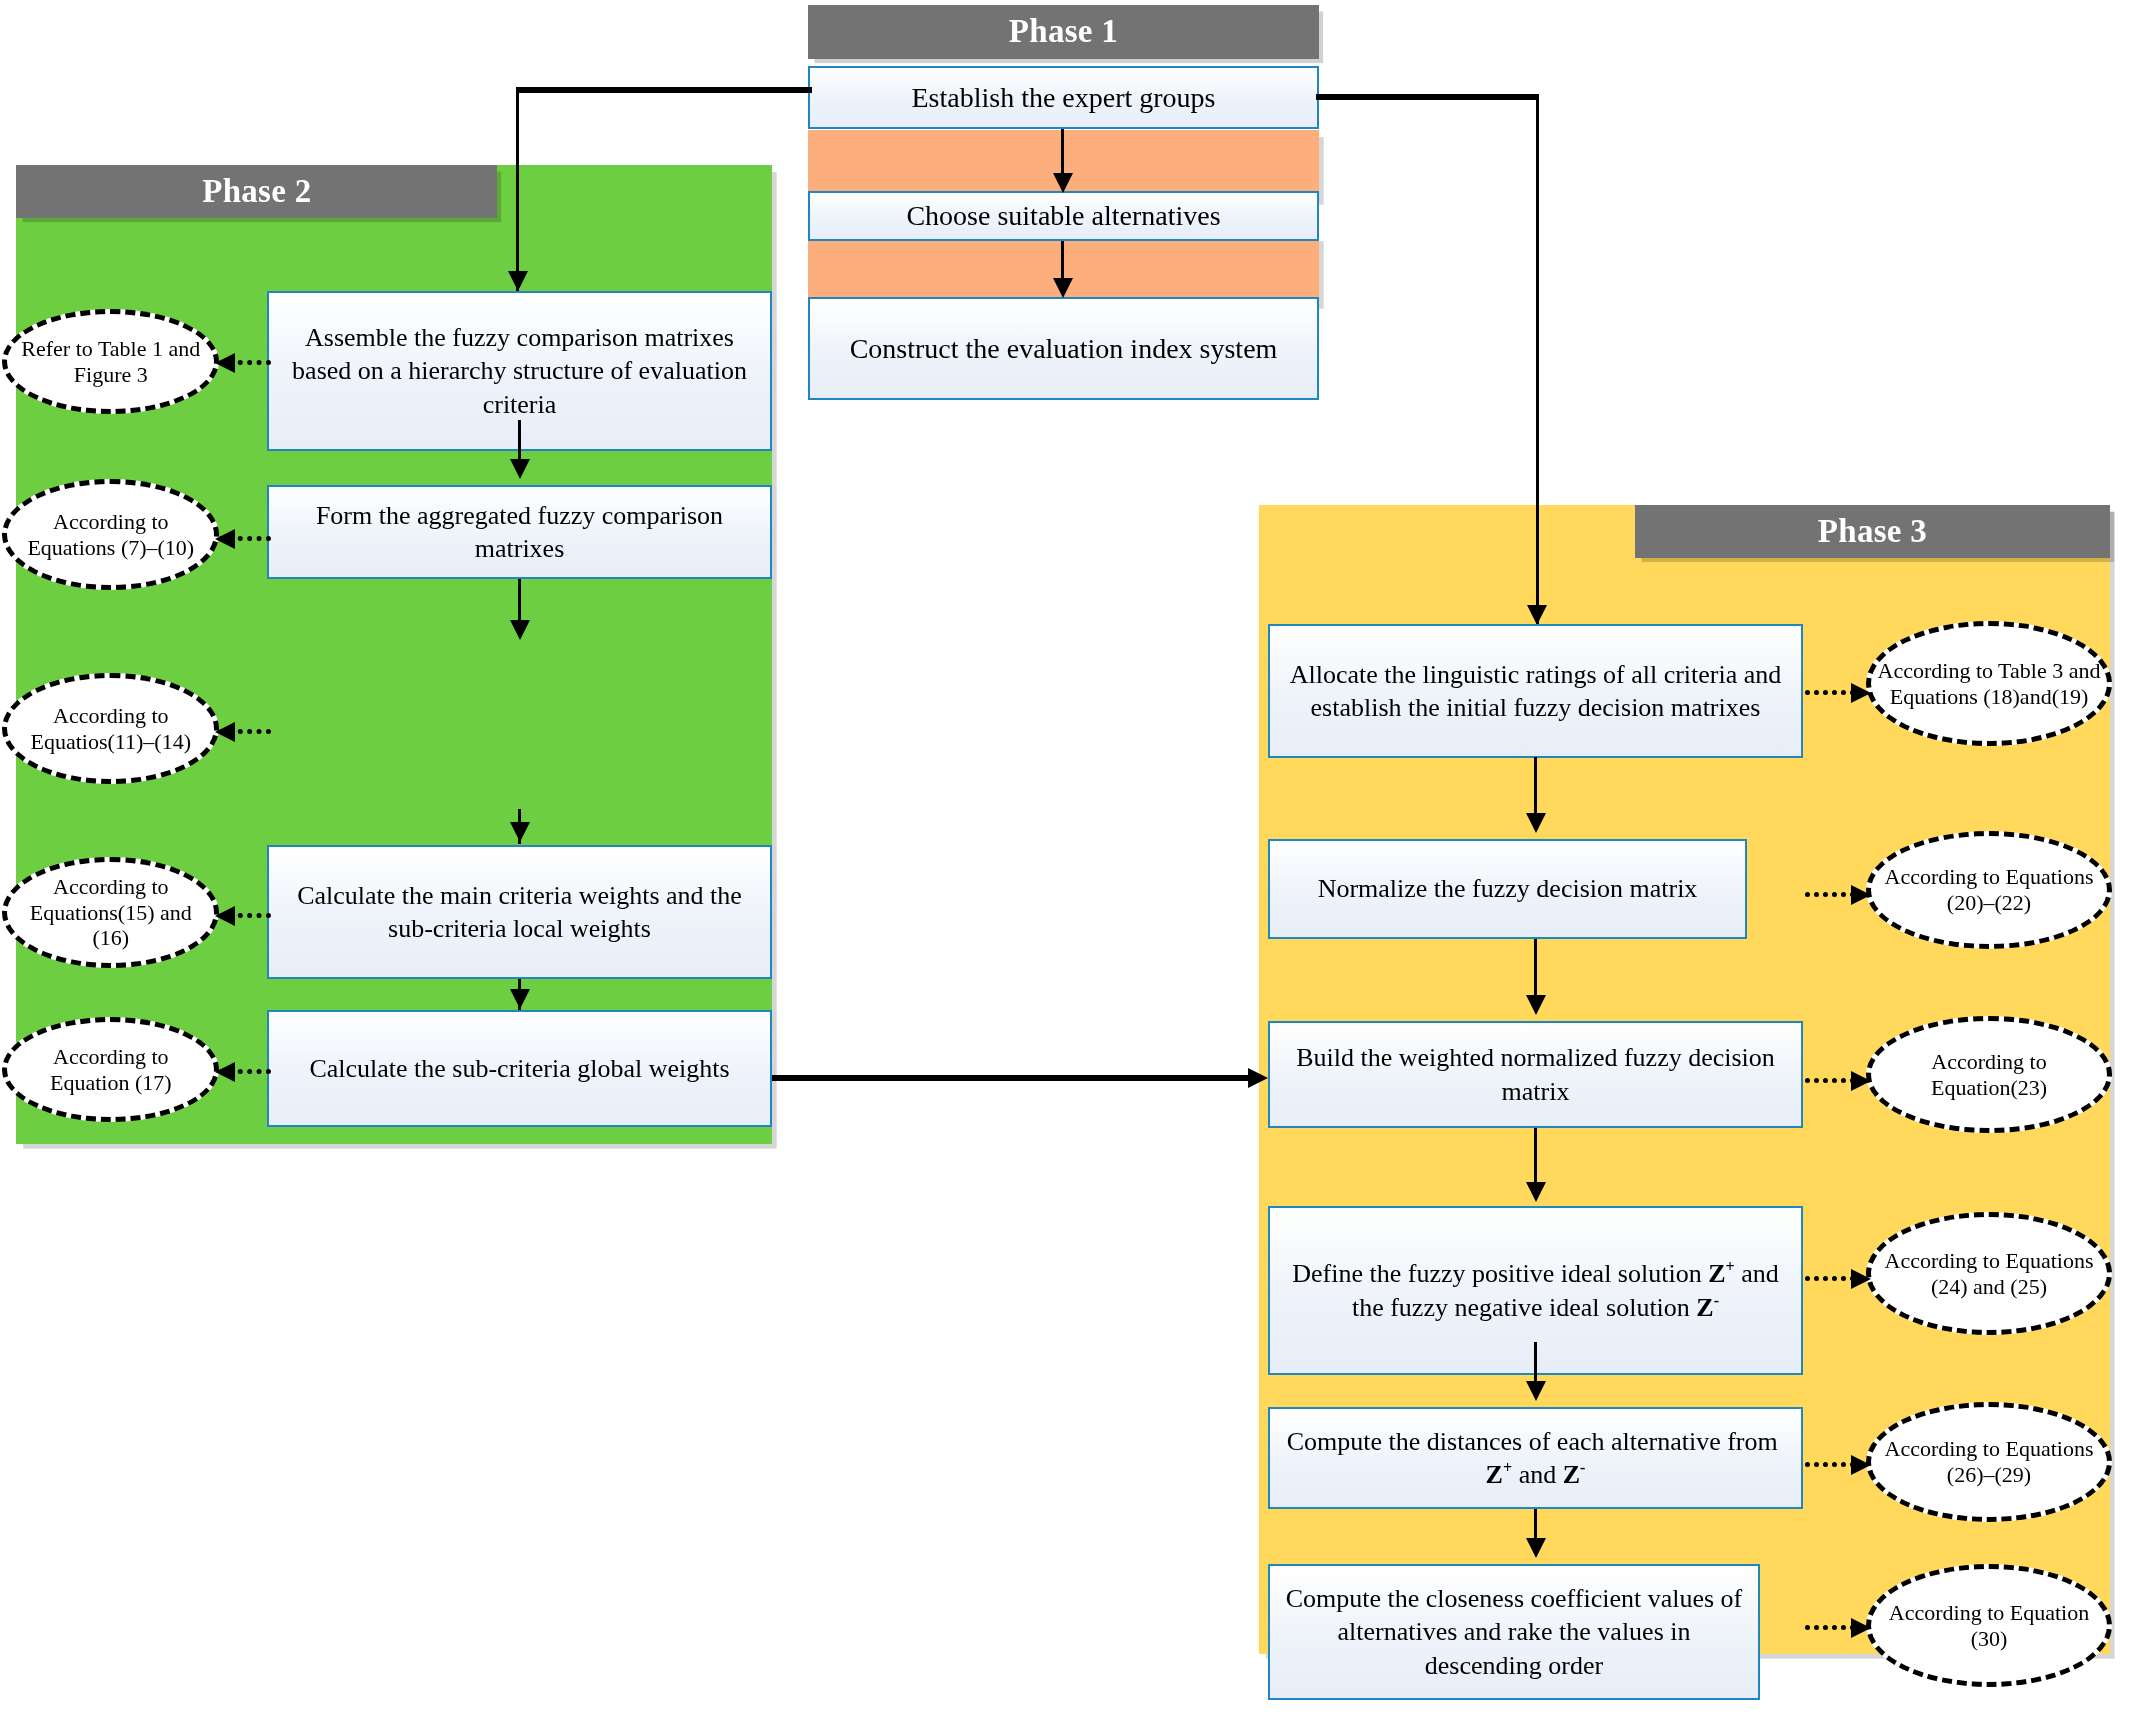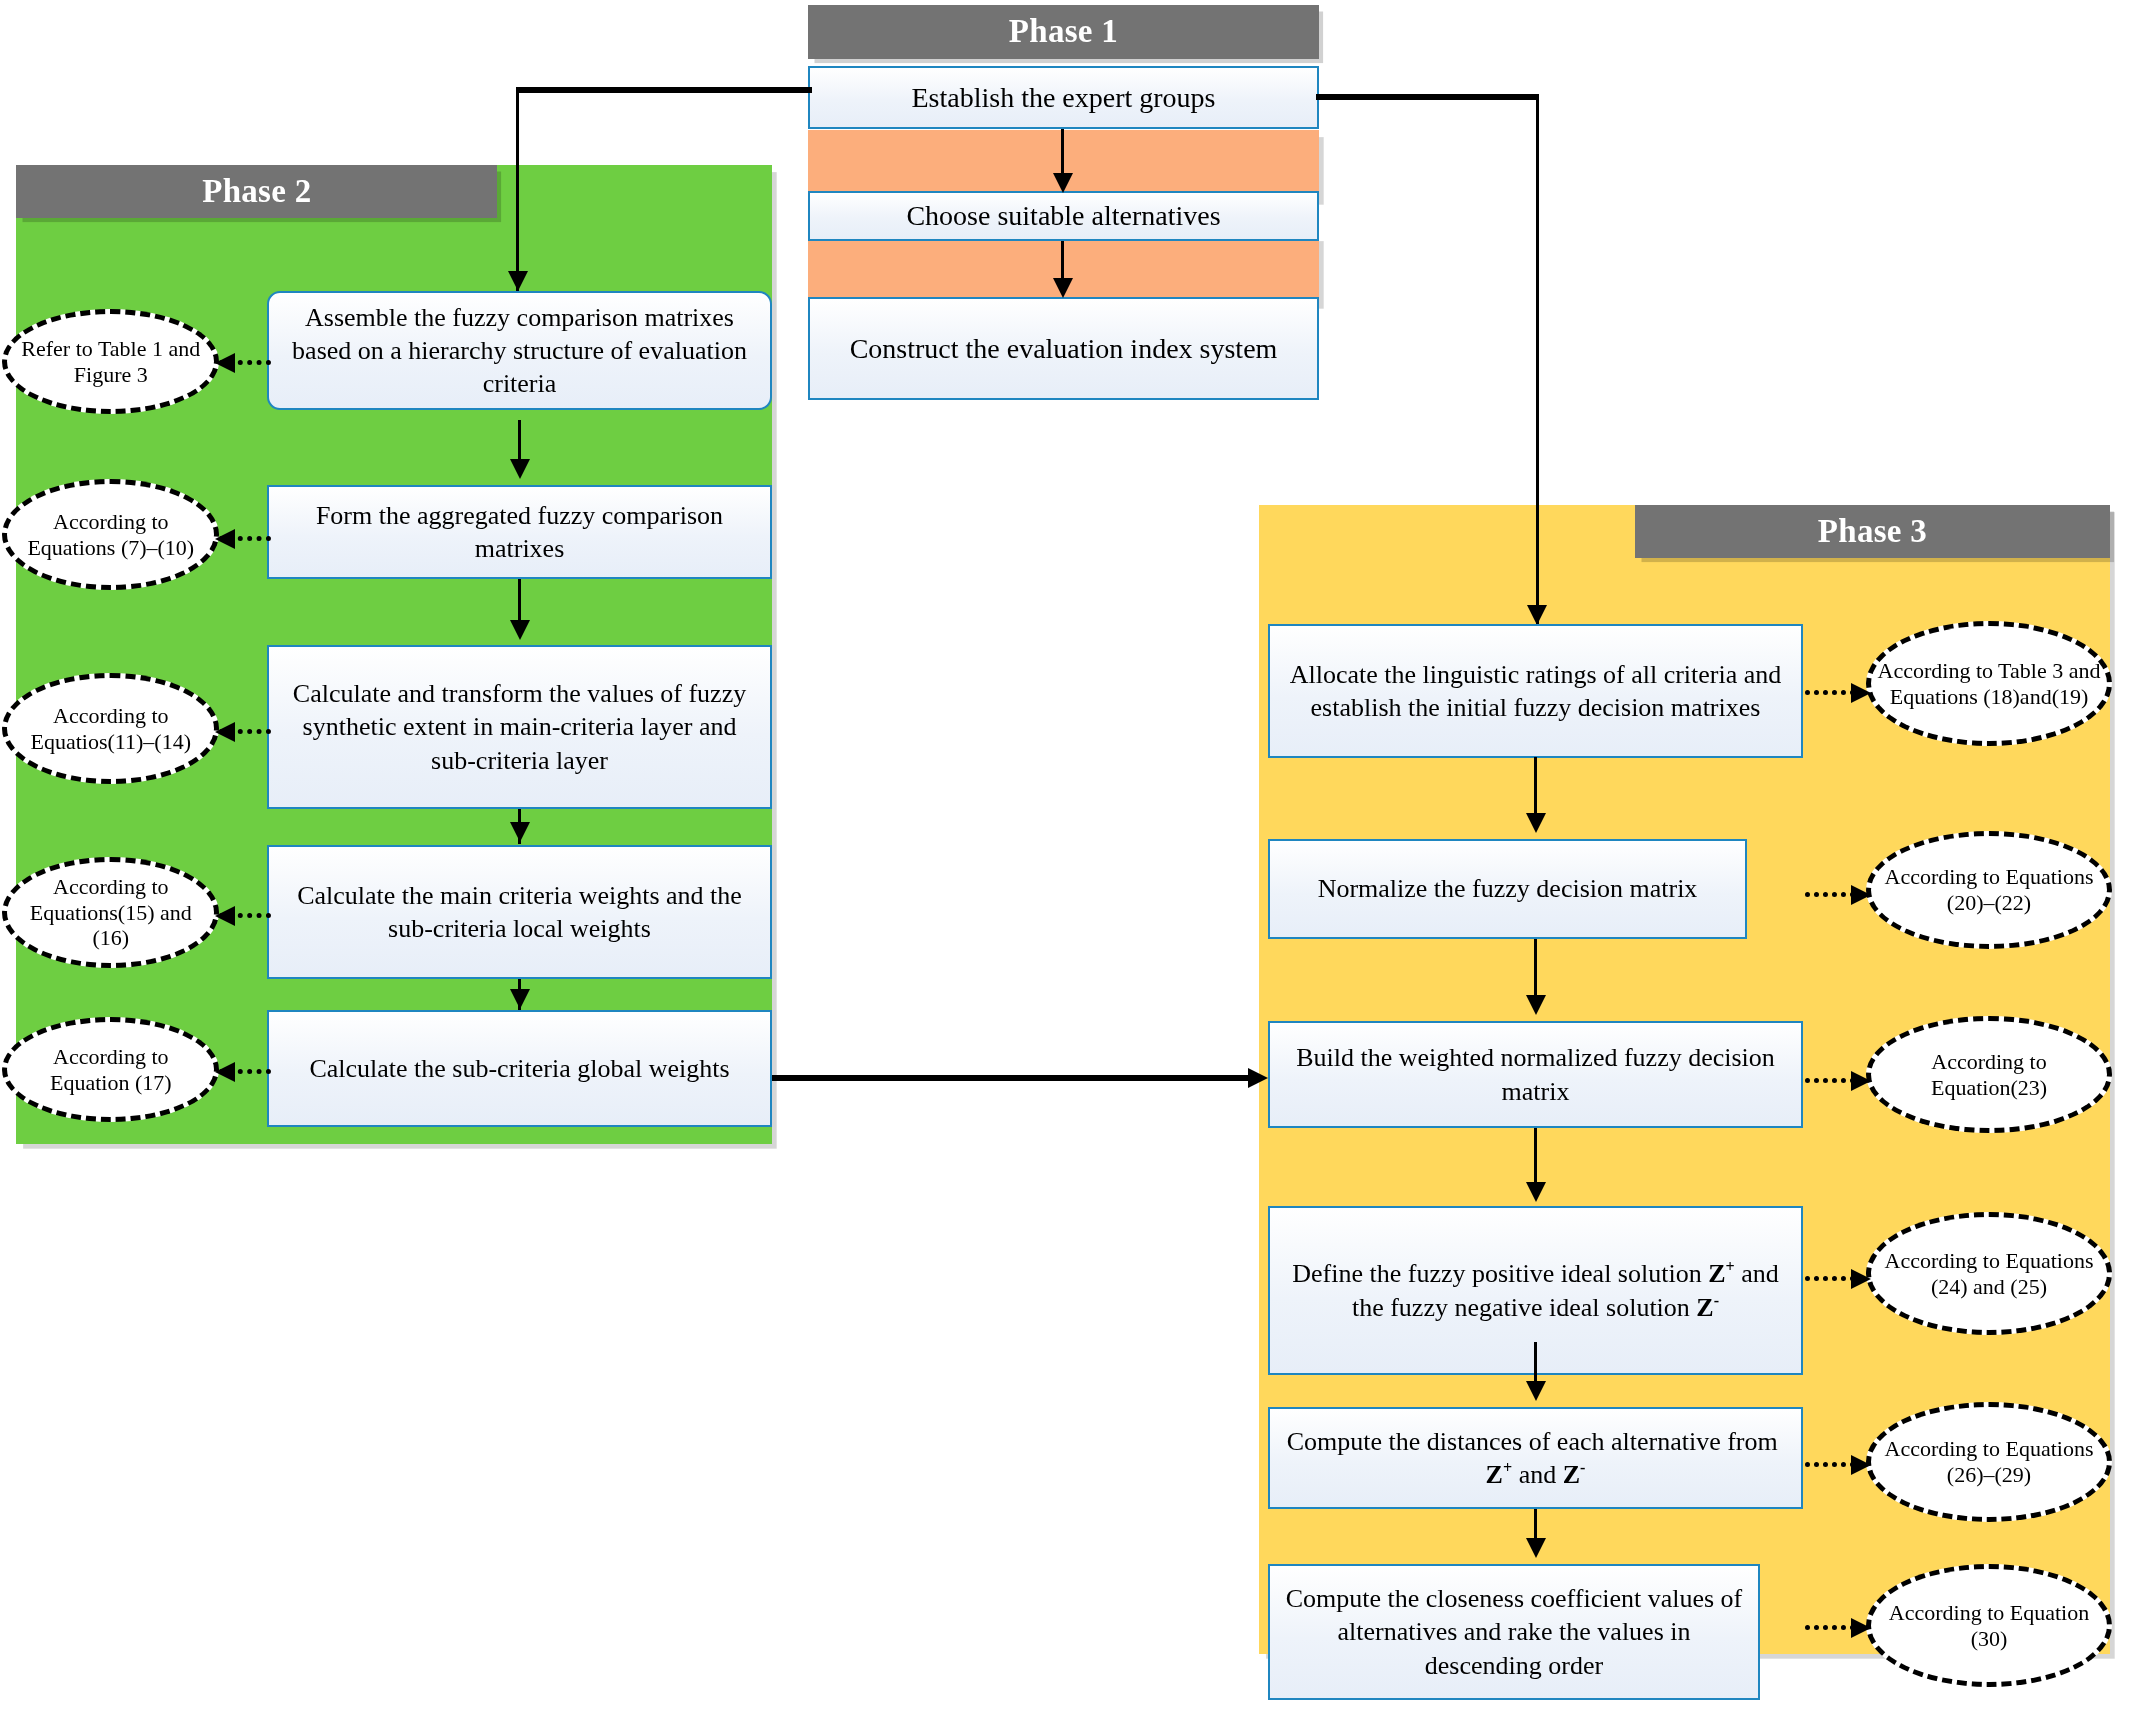--- a/index.html
+++ b/index.html
@@ -97,31 +97,28 @@
   <div class="arrow-down" style="left:1053px;top:278px;"></div>
 
   <div class="hline thick" style="left:516px;top:87px;width:296px;"></div>
   <div class="vline" style="left:516px;top:87px;height:223px;"></div>
   <div class="arrow-down" style="left:508px;top:271px;"></div>
 
   <div class="hline thick" style="left:1316px;top:94px;width:223px;"></div>
   <div class="vline" style="left:1536px;top:94px;height:539px;"></div>
   <div class="arrow-down" style="left:1527px;top:605px;"></div>
 
-  <div class="box" style="left:267px;top:291px;width:505px;height:119px;font-size:26px;border-radius:13px;">
+  <div class="box" style="left:267px;top:291px;width:505px;height:160px;font-size:26px;">
     <span>Assemble the fuzzy comparison matrixes based on a hierarchy structure of evaluation criteria</span>
   </div>
 
   <div class="box" style="left:267px;top:485px;width:505px;height:94px;font-size:26px;">
     <span>Form the aggregated fuzzy comparison matrixes</span>
   </div>
 
-  <div class="box" style="left:267px;top:645px;width:505px;height:164px;font-size:26px;">
-    <span>Calculate and transform the values of fuzzy synthetic extent in main-criteria layer and sub-criteria layer</span>
-  </div>
 
   <div class="box" style="left:267px;top:845px;width:505px;height:134px;font-size:26px;">
     <span>Calculate the main criteria weights and the sub-criteria local weights</span>
   </div>
 
   <div class="box" style="left:267px;top:1010px;width:505px;height:117px;font-size:26px;">
     <span>Calculate the sub-criteria global weights</span>
   </div>
 
   <div class="vline" style="left:518px;top:420px;height:45px;"></div>

